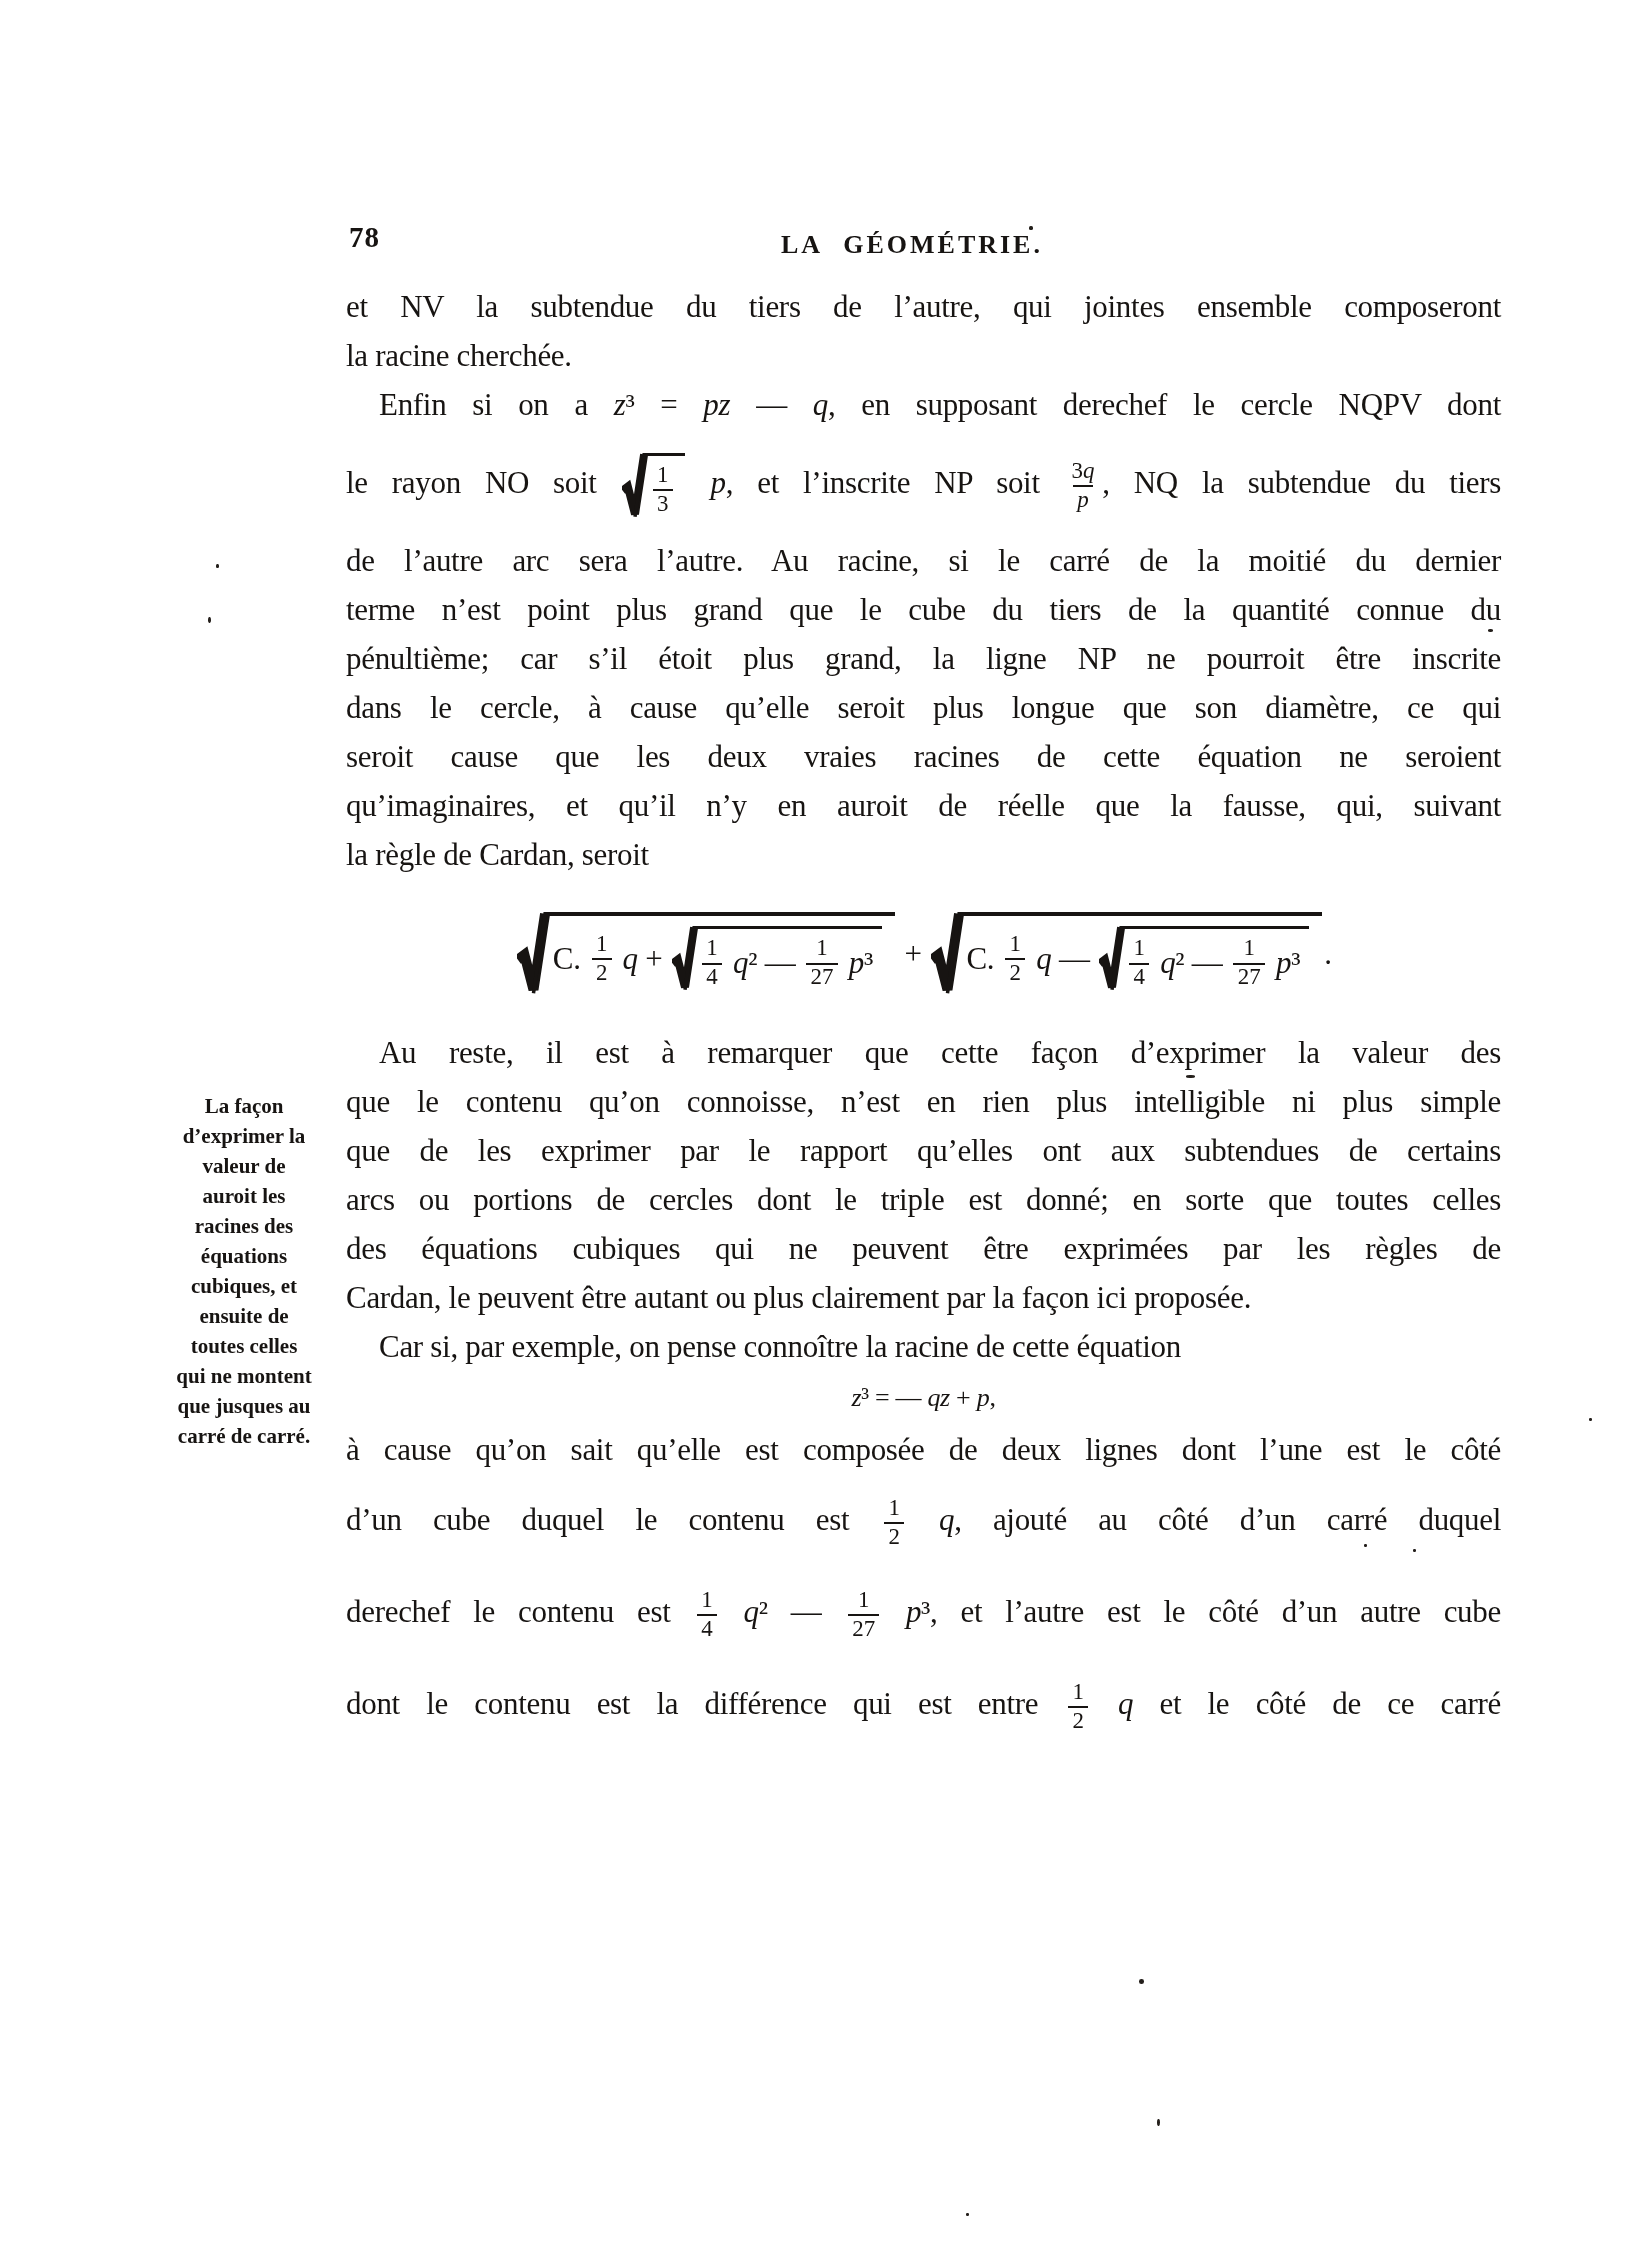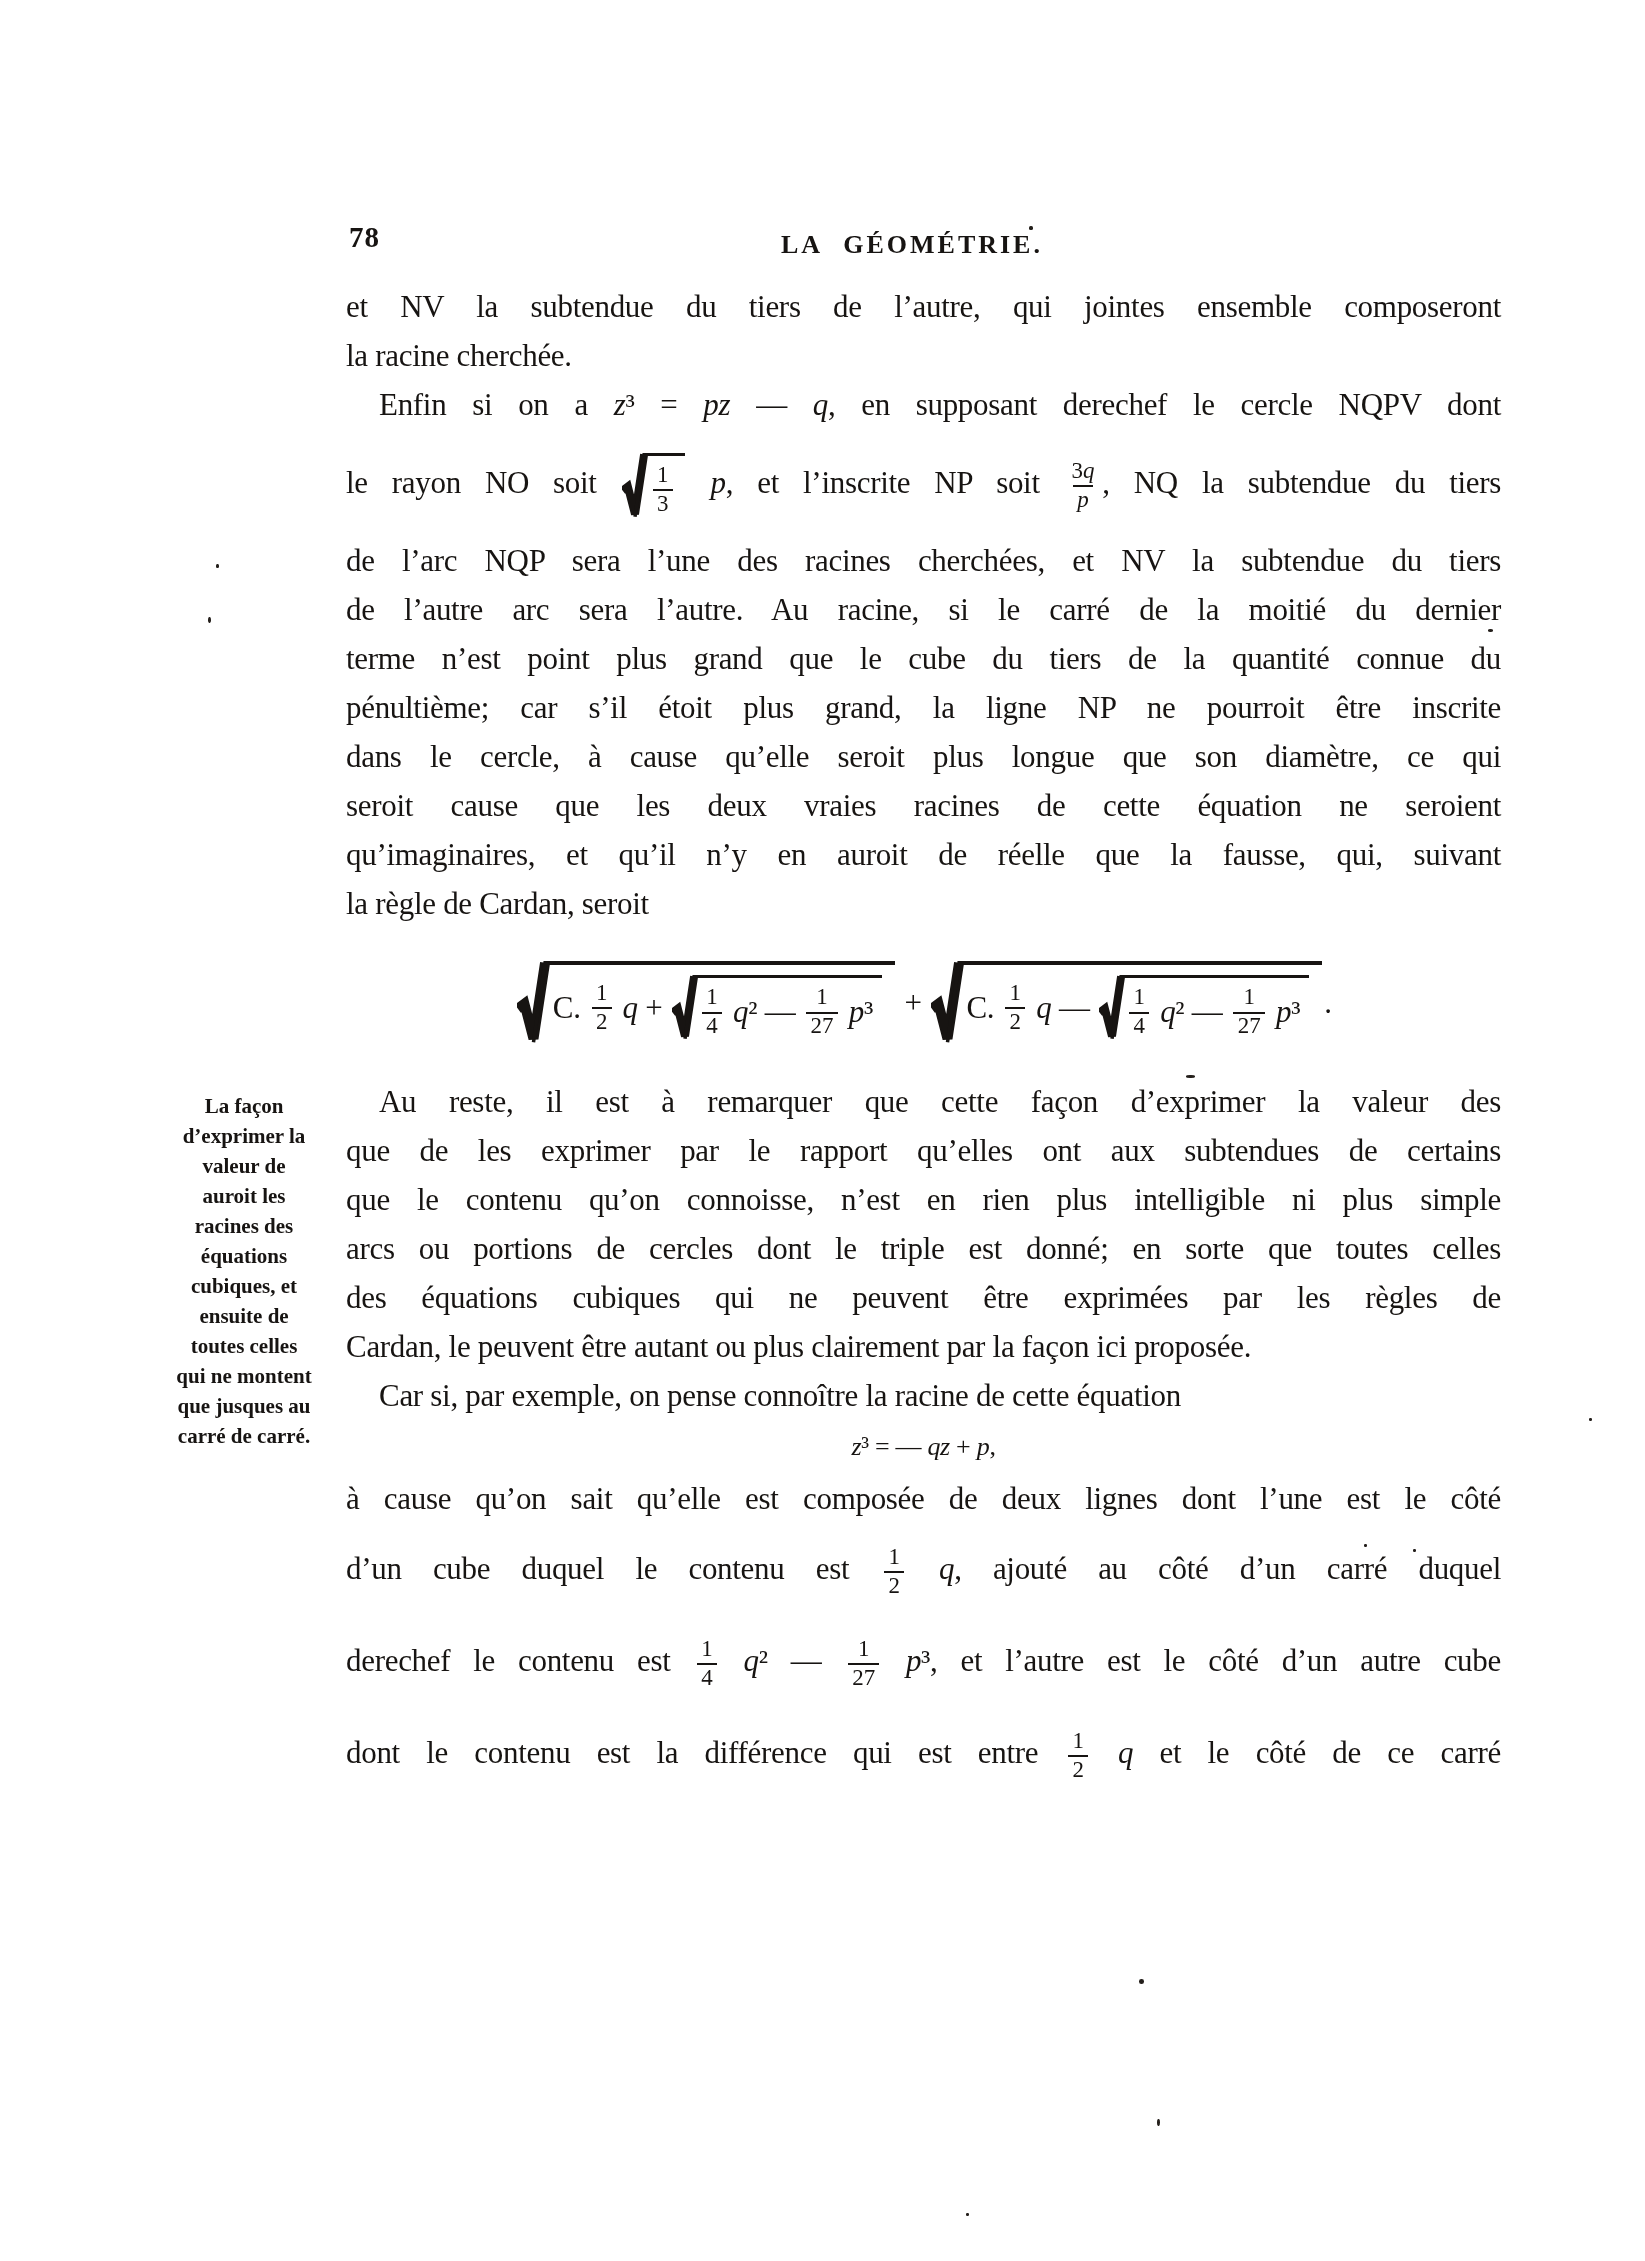--- a/index.html
+++ b/index.html
@@ -78,21 +78,20 @@
           <span class="ov">
             <span class="frac">
               <span class="fn">1</span>
               <span class="fd">3</span>
             </span>
           </span>
         </span><span class="mth">&nbsp;<i>p</i></span><span class="tx">, et l’inscrite NP soit&nbsp;</span><span class="frac">
           <span class="fn">3<i>q</i></span>
           <span class="fd"><i>p</i></span>
         </span><span class="tx">, NQ la subtendue du tiers</span></div>
-      <div class="ln ln-t jst"><span class="tx">de l’arc NQP sera l’une des racines cherchées, et NV la subtendue du tiers</span></div>
       <div class="ln ln-t jst"><span class="tx">de l’autre arc sera l’autre. Au racine, si le carré de la moitié du dernier</span></div>
       <div class="ln ln-t jst"><span class="tx">terme n’est point plus grand que le cube du tiers de la quantité connue du</span></div>
       <div class="ln ln-t jst"><span class="tx">pénultième; car s’il étoit plus grand, la ligne NP ne pourroit être inscrite</span></div>
       <div class="ln ln-t jst"><span class="tx">dans le cercle, à cause qu’elle seroit plus longue que son diamètre, ce qui</span></div>
       <div class="ln ln-t jst"><span class="tx">seroit cause que les deux vraies racines de cette équation ne seroient</span></div>
       <div class="ln ln-t jst"><span class="tx">qu’imaginaires, et qu’il n’y en auroit de réelle que la fausse, qui, suivant</span></div>
       <div class="ln ln-t lft"><span class="tx">la règle de Cardan, seroit</span></div>
       <div class="ln ln-f">
         <span class="frow"><span class="sqrt big"><svg viewBox="0 0 40 100" preserveAspectRatio="none">
               <path d="M1 57 L9 51 L20 93 L34 2" fill="none" stroke="#171412" stroke-width="10" vector-effect="non-scaling-stroke"></path>
@@ -102,22 +101,22 @@
                   <path d="M20 97 L34 2 L40 2" fill="none" stroke="#171412" stroke-width="3.5" vector-effect="non-scaling-stroke"></path>
                 </svg><span class="ov"><span class="frac"><span class="fn">1</span><span class="fd">4</span></span><span class="mth">&nbsp;<i>q</i>² —&nbsp;</span><span class="frac"><span class="fn">1</span><span class="fd">27</span></span><span class="mth">&nbsp;<i>p</i>³</span></span></span></span></span><span class="mth">&nbsp;+&nbsp;</span><span class="sqrt big"><svg viewBox="0 0 40 100" preserveAspectRatio="none">
               <path d="M1 57 L9 51 L20 93 L34 2" fill="none" stroke="#171412" stroke-width="10" vector-effect="non-scaling-stroke"></path>
               <path d="M20 97 L34 2 L40 2" fill="none" stroke="#171412" stroke-width="3.5" vector-effect="non-scaling-stroke"></path>
             </svg><span class="ov"><span class="mth">C.&nbsp;</span><span class="frac"><span class="fn">1</span><span class="fd">2</span></span><span class="mth">&nbsp;<i>q</i> —&nbsp;</span><span class="sqrt"><svg viewBox="0 0 40 100" preserveAspectRatio="none">
                   <path d="M1 57 L9 51 L20 93 L34 2" fill="none" stroke="#171412" stroke-width="8" vector-effect="non-scaling-stroke"></path>
                   <path d="M20 97 L34 2 L40 2" fill="none" stroke="#171412" stroke-width="3.5" vector-effect="non-scaling-stroke"></path>
                 </svg><span class="ov"><span class="frac"><span class="fn">1</span><span class="fd">4</span></span><span class="mth">&nbsp;<i>q</i>² —&nbsp;</span><span class="frac"><span class="fn">1</span><span class="fd">27</span></span><span class="mth">&nbsp;<i>p</i>³</span></span></span></span></span><span class="mth">.</span></span>
       </div>
       <div class="ln ln-t jst ind"><span class="tx">Au reste, il est à remarquer que cette façon d’exprimer la valeur des</span></div>
+      <div class="ln ln-t jst"><span class="tx">que le contenu qu’on connoisse, n’est en rien plus intelligible ni plus simple</span></div>
       <div class="ln ln-t jst"><span class="tx">que de les exprimer par le rapport qu’elles ont aux subtendues de certains</span></div>
-      <div class="ln ln-t jst"><span class="tx">que le contenu qu’on connoisse, n’est en rien plus intelligible ni plus simple</span></div>
       <div class="ln ln-t jst"><span class="tx">arcs ou portions de cercles dont le triple est donné; en sorte que toutes celles</span></div>
       <div class="ln ln-t jst"><span class="tx">des équations cubiques qui ne peuvent être exprimées par les règles de</span></div>
       <div class="ln ln-t lft"><span class="tx">Cardan, le peuvent être autant ou plus clairement par la façon ici proposée.</span></div>
       <div class="ln ln-t lft ind"><span class="tx">Car si, par exemple, on pense connoître la racine de cette équation</span></div>
       <div class="ln ln-c"><span class="mth"><i>z</i>³ = — <i>qz</i> + <i>p</i>,</span></div>
       <div class="ln ln-t jst"><span class="tx">à cause qu’on sait qu’elle est composée de deux lignes dont l’une est le côté</span></div>
       <div class="ln ln-m jst"><span class="tx">d’un cube duquel le contenu est&nbsp;</span><span class="frac">
           <span class="fn">1</span>
           <span class="fd">2</span>
         </span><span class="mth">&nbsp;<i>q</i>,</span><span class="tx">&nbsp;ajouté au côté d’un carré duquel</span></div>

